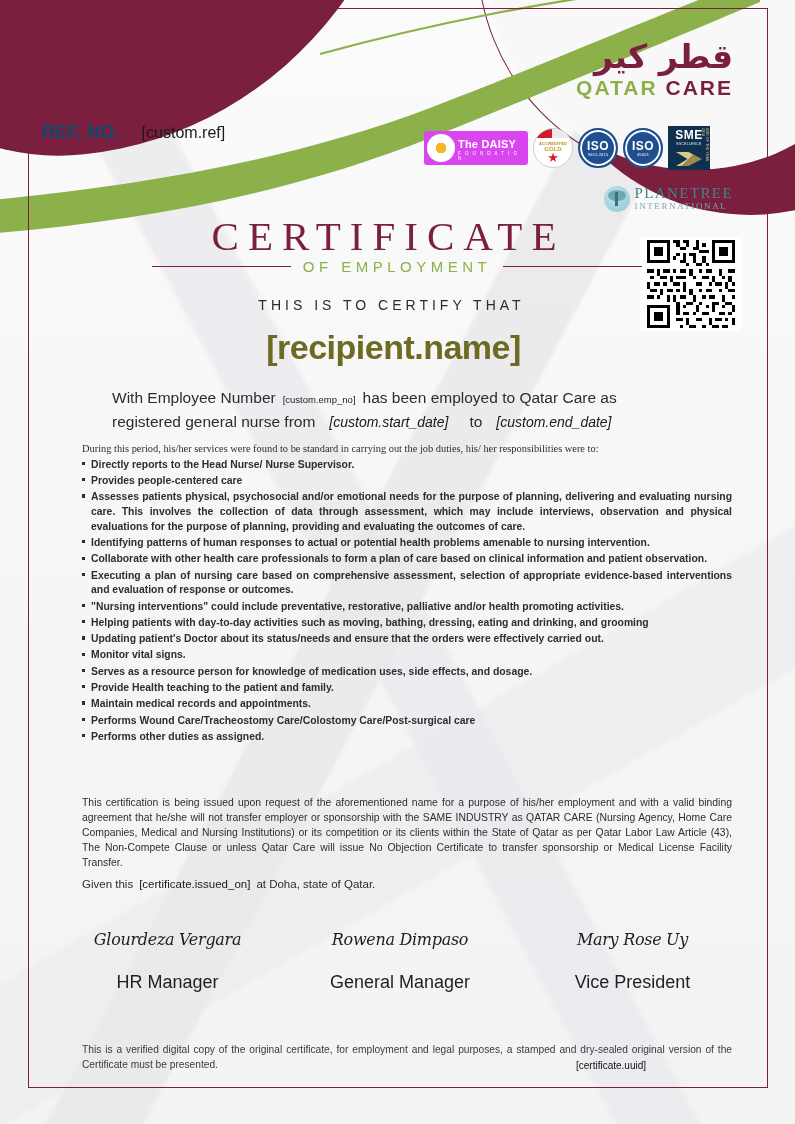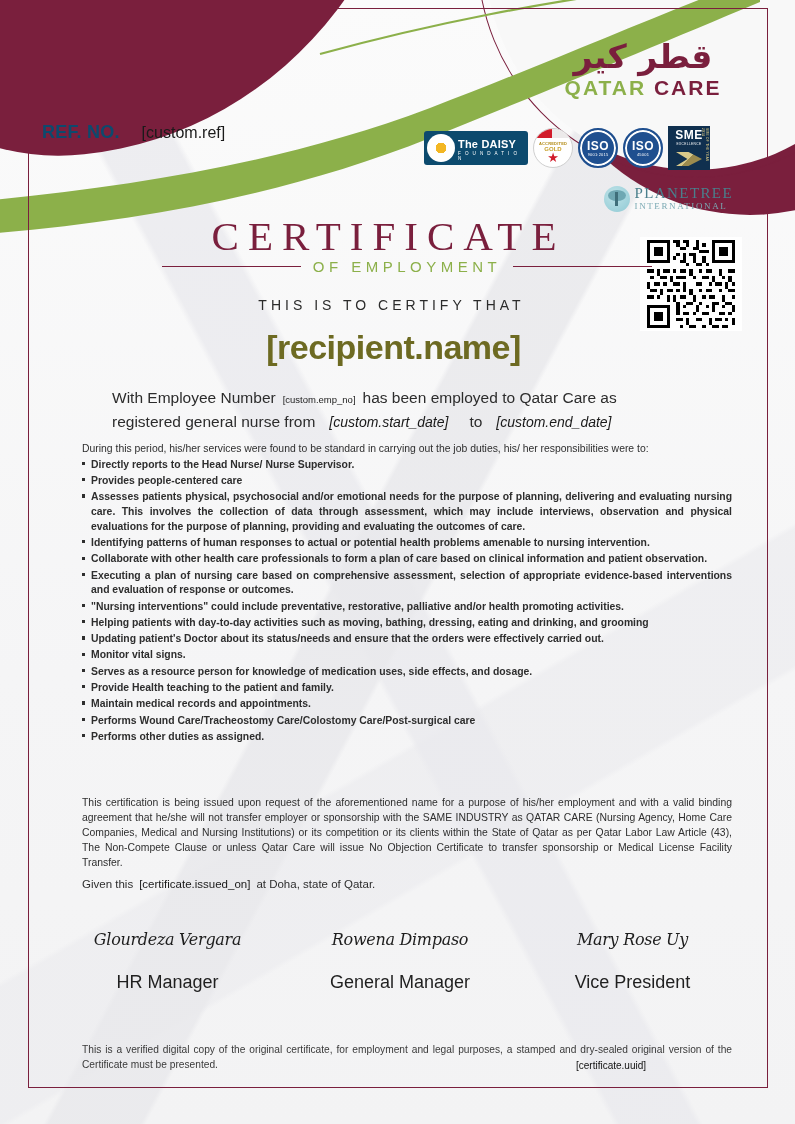--- a/index.html
+++ b/index.html
@@ -74,21 +74,21 @@
   .swoosh{
     position:absolute;
     left:-40px;top:-42px;
     width:780px;height:320px;
     overflow:visible;
   }
 
   
   .brand{
     position:absolute;right:62px;top:40px;
-    text-align:center;width:180px;
+    text-align:right;width:180px;
   }
   .brand-ar{
     font-family:"DejaVu Sans", sans-serif;
     font-size:33px;font-weight:bold;color:#7a1f3d;
     line-height:1.05;letter-spacing:1px;direction:rtl;
   }
   .brand-en{
     font-size:21px;font-weight:bold;letter-spacing:2px;margin-top:1px;
   }
   .brand-en .qatar{color:#8cb04a;}
@@ -102,21 +102,21 @@
   .ref-label{font-size:18px;font-weight:bold;color:#0c4a6e;letter-spacing:.2px;}
   .ref-val{font-size:16px;color:#1a1a1a;}
 
   
   .badges{
     position:absolute;left:424px;top:126px;
     display:flex;align-items:center;gap:5px;
   }
   .badge{height:44px;display:flex;align-items:center;}
   .b-daisy{
-    width:104px;height:34px;background:#0c4a6e;border-radius:3px;
+    width:104px;height:34px;background:#d946ef;border-radius:3px;
     display:flex;align-items:center;gap:3px;padding:0 3px;box-sizing:border-box;
   }
   .daisy-flower{
     width:28px;height:28px;border-radius:50%;
     background:radial-gradient(circle,#f3b724 0 26%,#ffffff 27% 100%);
     position:relative;flex:none;
   }
   .daisy-txt{color:#fff;line-height:1;}
   .daisy-txt .t1{font-size:11px;font-weight:bold;letter-spacing:.2px;}
   .daisy-txt .t2{font-size:4.6px;letter-spacing:1.4px;display:block;margin-top:1px;}
@@ -186,21 +186,21 @@
 
   
   .cert-title{
     position:absolute;left:0;right:0;top:212px;
     text-align:center;
     font-family:"Liberation Serif", serif;
     font-size:41px;letter-spacing:9px;color:#7a1f3d;
     padding-right:18px;
   }
   .subtitle-row{
-    position:absolute;left:162px;top:258px;width:490px;
+    position:absolute;left:152px;top:258px;width:490px;
     display:flex;align-items:center;gap:12px;
   }
   .sub-rule{flex:1;height:1px;background:#7a1f3d;}
   .sub-txt{
     font-size:15px;letter-spacing:4.5px;color:#8cb04a;white-space:nowrap;
   }
   .certify-line{
     position:absolute;left:0;right:0;top:297px;text-align:center;
     font-size:14px;letter-spacing:4px;color:#2b2b2b;padding-right:12px;
   }
@@ -218,21 +218,21 @@
   .emp-line{display:flex;align-items:baseline;flex-wrap:wrap;}
   .ph-small{font-size:9.5px;color:#222;}
   .ph-date{font-size:14px;color:#1a1a1a;font-style:italic;}
   .sp{display:inline-block;width:7px;}
 
   
   .body-block{
     position:absolute;left:82px;top:442px;width:650px;
     font-size:10.4px;color:#2e2e2e;line-height:1.42;
   }
-  .body-block p{margin:0 0 1px 0;text-align:justify;}
+  .body-block p{margin:0 0 1px 0;text-align:justify;font-family:Liberation Serif, serif;}
   .bullets{list-style:none;margin:0;padding:0;}
   .bullets li{
     position:relative;padding-left:9px;margin-bottom:1.5px;text-align:justify;font-weight:bold;
   }
   .bullets li:before{
     content:"";position:absolute;left:0;top:4.2px;
     width:3.2px;height:3.2px;background:#2e2e2e;
   }
   .closing{
     position:absolute;left:82px;top:795px;width:650px;

